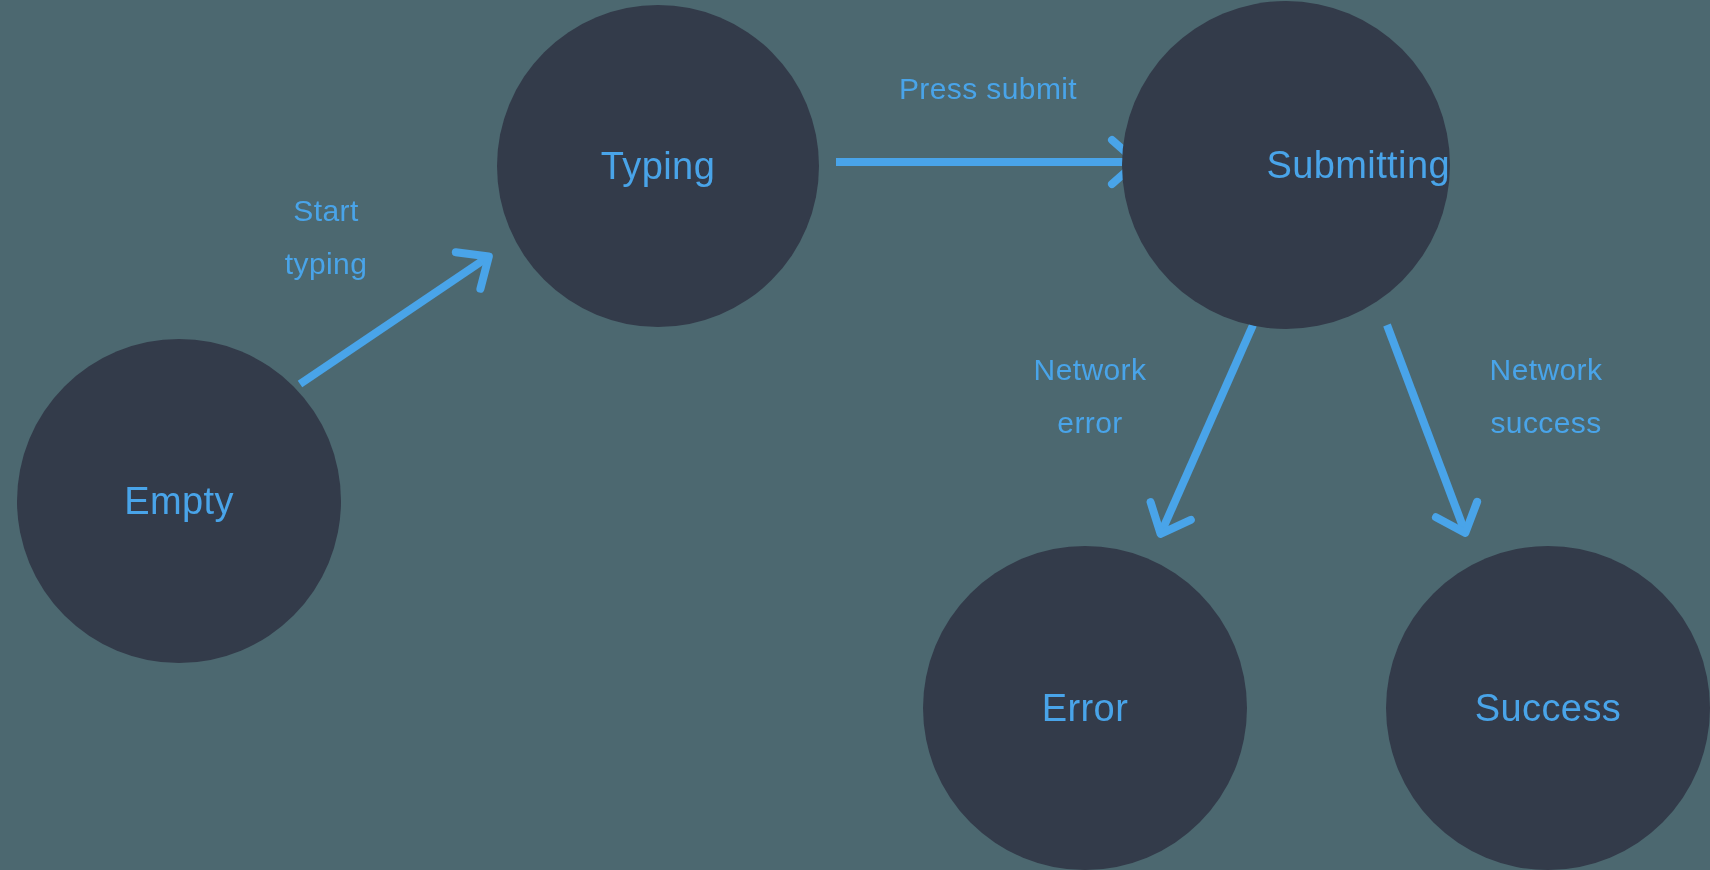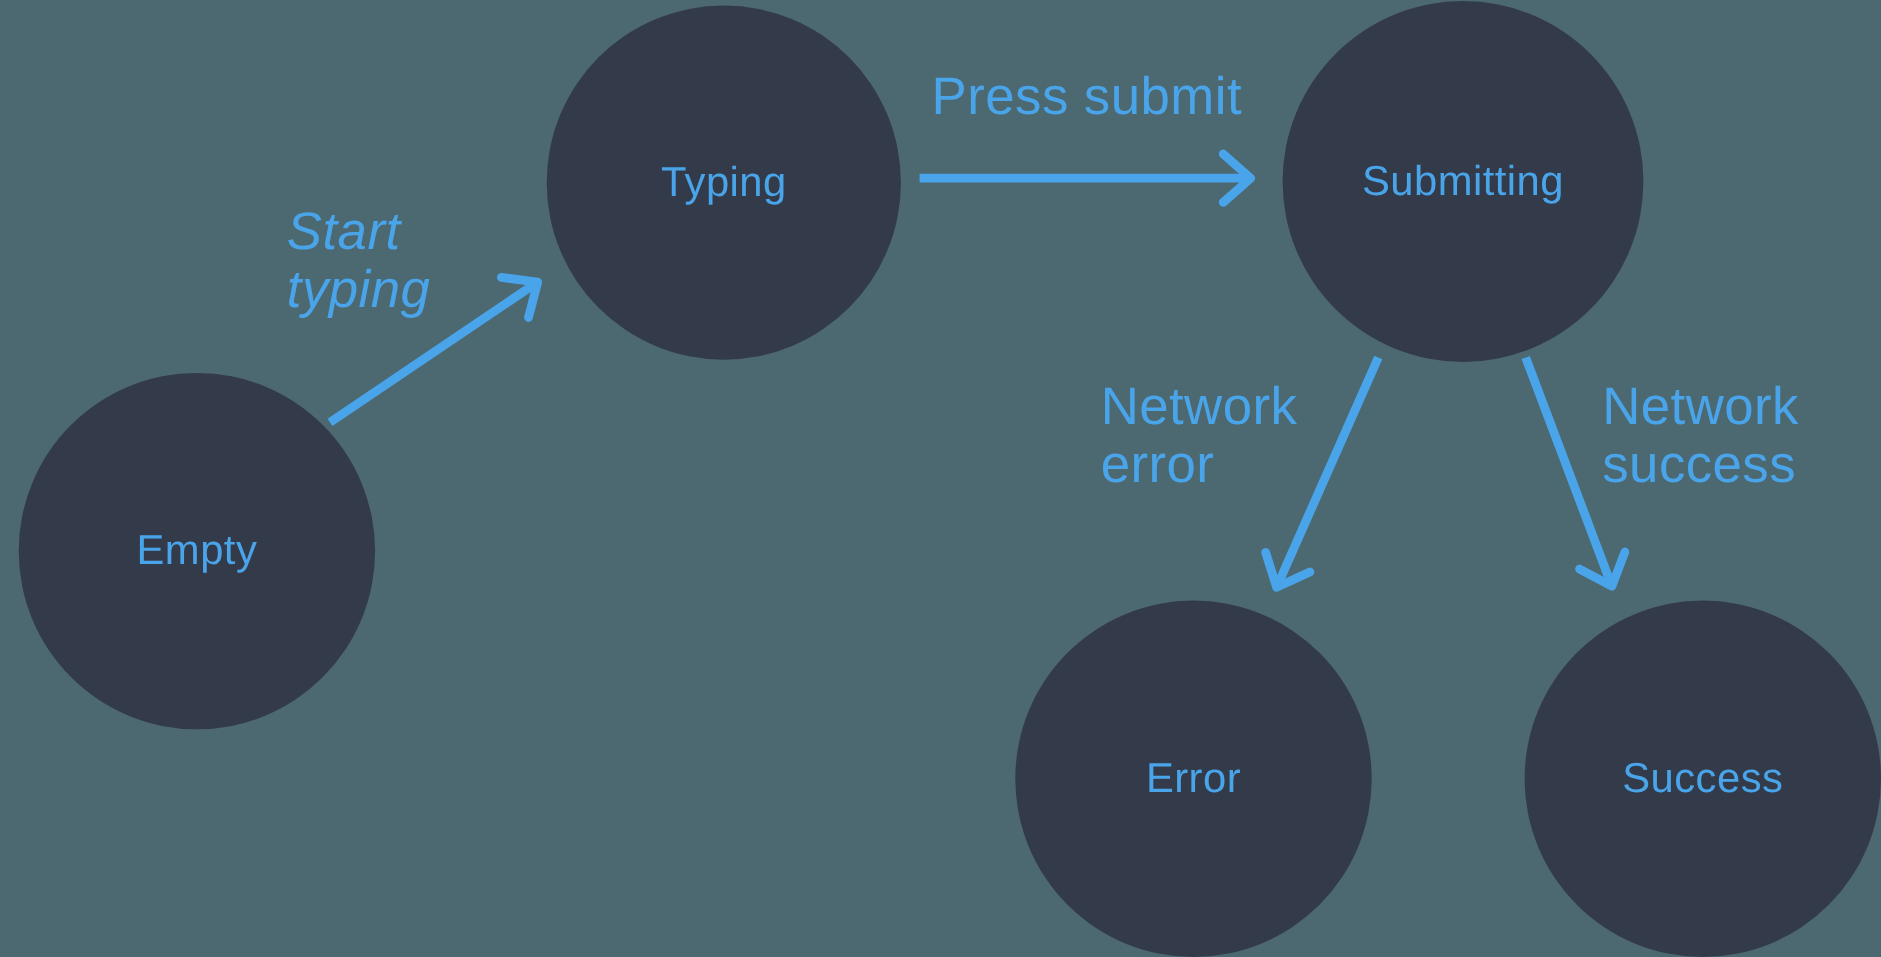--- a/index.html
+++ b/index.html
@@ -45,31 +45,32 @@
   .node-label {
     color: var(--accent);
     font-size: 38px;
     letter-spacing: 0.4px;
     white-space: nowrap;
   }
   .edge-label {
     position: absolute;
     transform: translate(-50%, -50%);
     color: var(--accent);
-    font-size: 48px;
+    font-size: 30px;
     letter-spacing: 0.4px;
     line-height: 53px;
+    text-align: center;
     white-space: nowrap;
   }
   #node-empty      { left: 1px;    top: 339px; width: 324px; height: 324px; margin-left: 16px; }
   #node-typing     { left: 497px;  top: 5px;   width: 322px; height: 322px; }
-  #node-submitting { left: 1166px; top: 1px;   width: 328px; height: 328px; }
+  #node-submitting { left: 1122px; top: 1px;   width: 328px; height: 328px; justify-content: flex-end; }
   #node-error      { left: 923px;  top: 546px; width: 324px; height: 324px; }
   #node-success    { left: 1386px; top: 546px; width: 324px; height: 324px; }
-  #label-start-typing    { left: 326px;  top: 237px; font-style: italic; }
+  #label-start-typing    { left: 326px;  top: 237px; }
   #label-press-submit    { left: 988px;  top: 88px;  }
   #label-network-error   { left: 1090px; top: 396px; }
   #label-network-success { left: 1546px; top: 396px; }
 </style>
 </head>
 <body>
 
 <div class="canvas">
 
   <svg class="edges" viewBox="0 0 1710 870" xmlns="http://www.w3.org/2000/svg">

